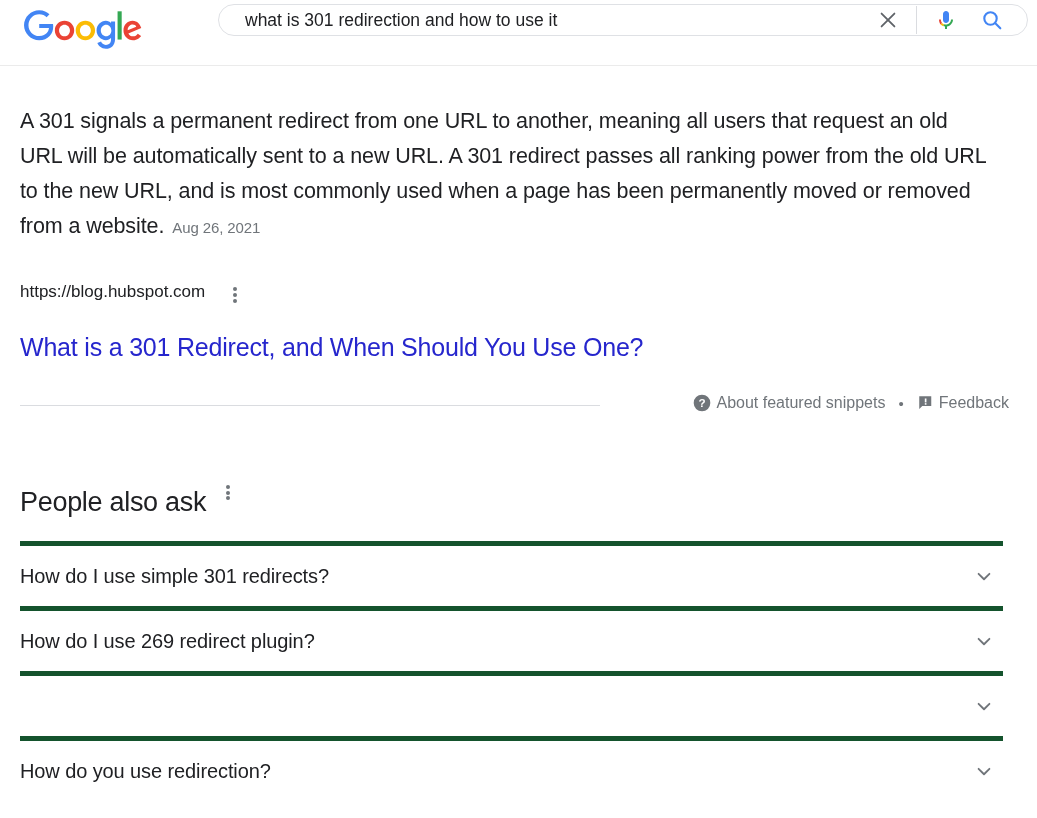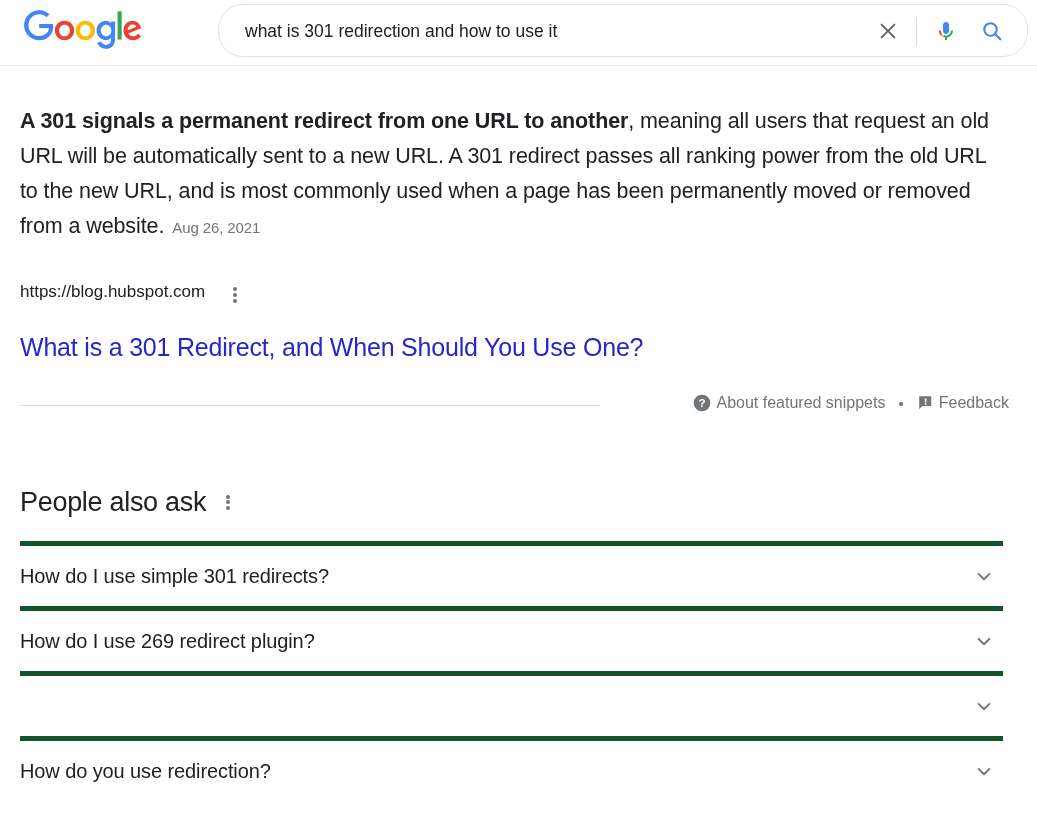--- a/index.html
+++ b/index.html
@@ -25,21 +25,21 @@
     top: 10px;
     height: 40px;
     width: 130px;
     display: block;
   }
   .search-box {
     position: absolute;
     left: 218px;
     top: 4px;
     width: 810px;
-    height: 53px;
+    height: 32px;
     border: 1px solid #dfe1e5;
     border-radius: 25px;
     background: #ffffff;
     display: flex;
     align-items: center;
   }
   .search-input {
     flex: 1;
     border: none;
     outline: none;
@@ -77,21 +77,21 @@
 
   
   .snippet {
     margin-top: 38px;
     width: 975px;
     font-size: 21.5px;
     line-height: 35px;
     color: #202124;
     letter-spacing: -0.1px;
   }
-  .snippet b { font-weight: 700; }
+  .snippet b { font-weight: 400; }
   .snippet-date {
     font-size: 15px;
     color: #70757a;
     margin-left: 8px;
     white-space: nowrap;
   }
 
   .result-block { margin-top: 36px; }
   .result-url-row {
     display: flex;
@@ -146,21 +146,21 @@
     align-items: center;
     font-size: 16px;
     color: #70757a;
   }
   .fsrow .lbl { margin-left: 4px; cursor: pointer; }
   .fsrow .dot { margin: 0 13px; color: #70757a; font-size: 15px; }
 
   
   .paa-head {
     display: flex;
-    align-items: center;
+    align-items: flex-start;
     margin-top: 62px;
   }
   .paa-title {
     font-size: 27px;
     line-height: 34px;
     color: #202124;
     font-weight: 400;
     letter-spacing: -0.3px;
   }
   .paa-head .kebab { margin-left: 20px; height: 15px; }

